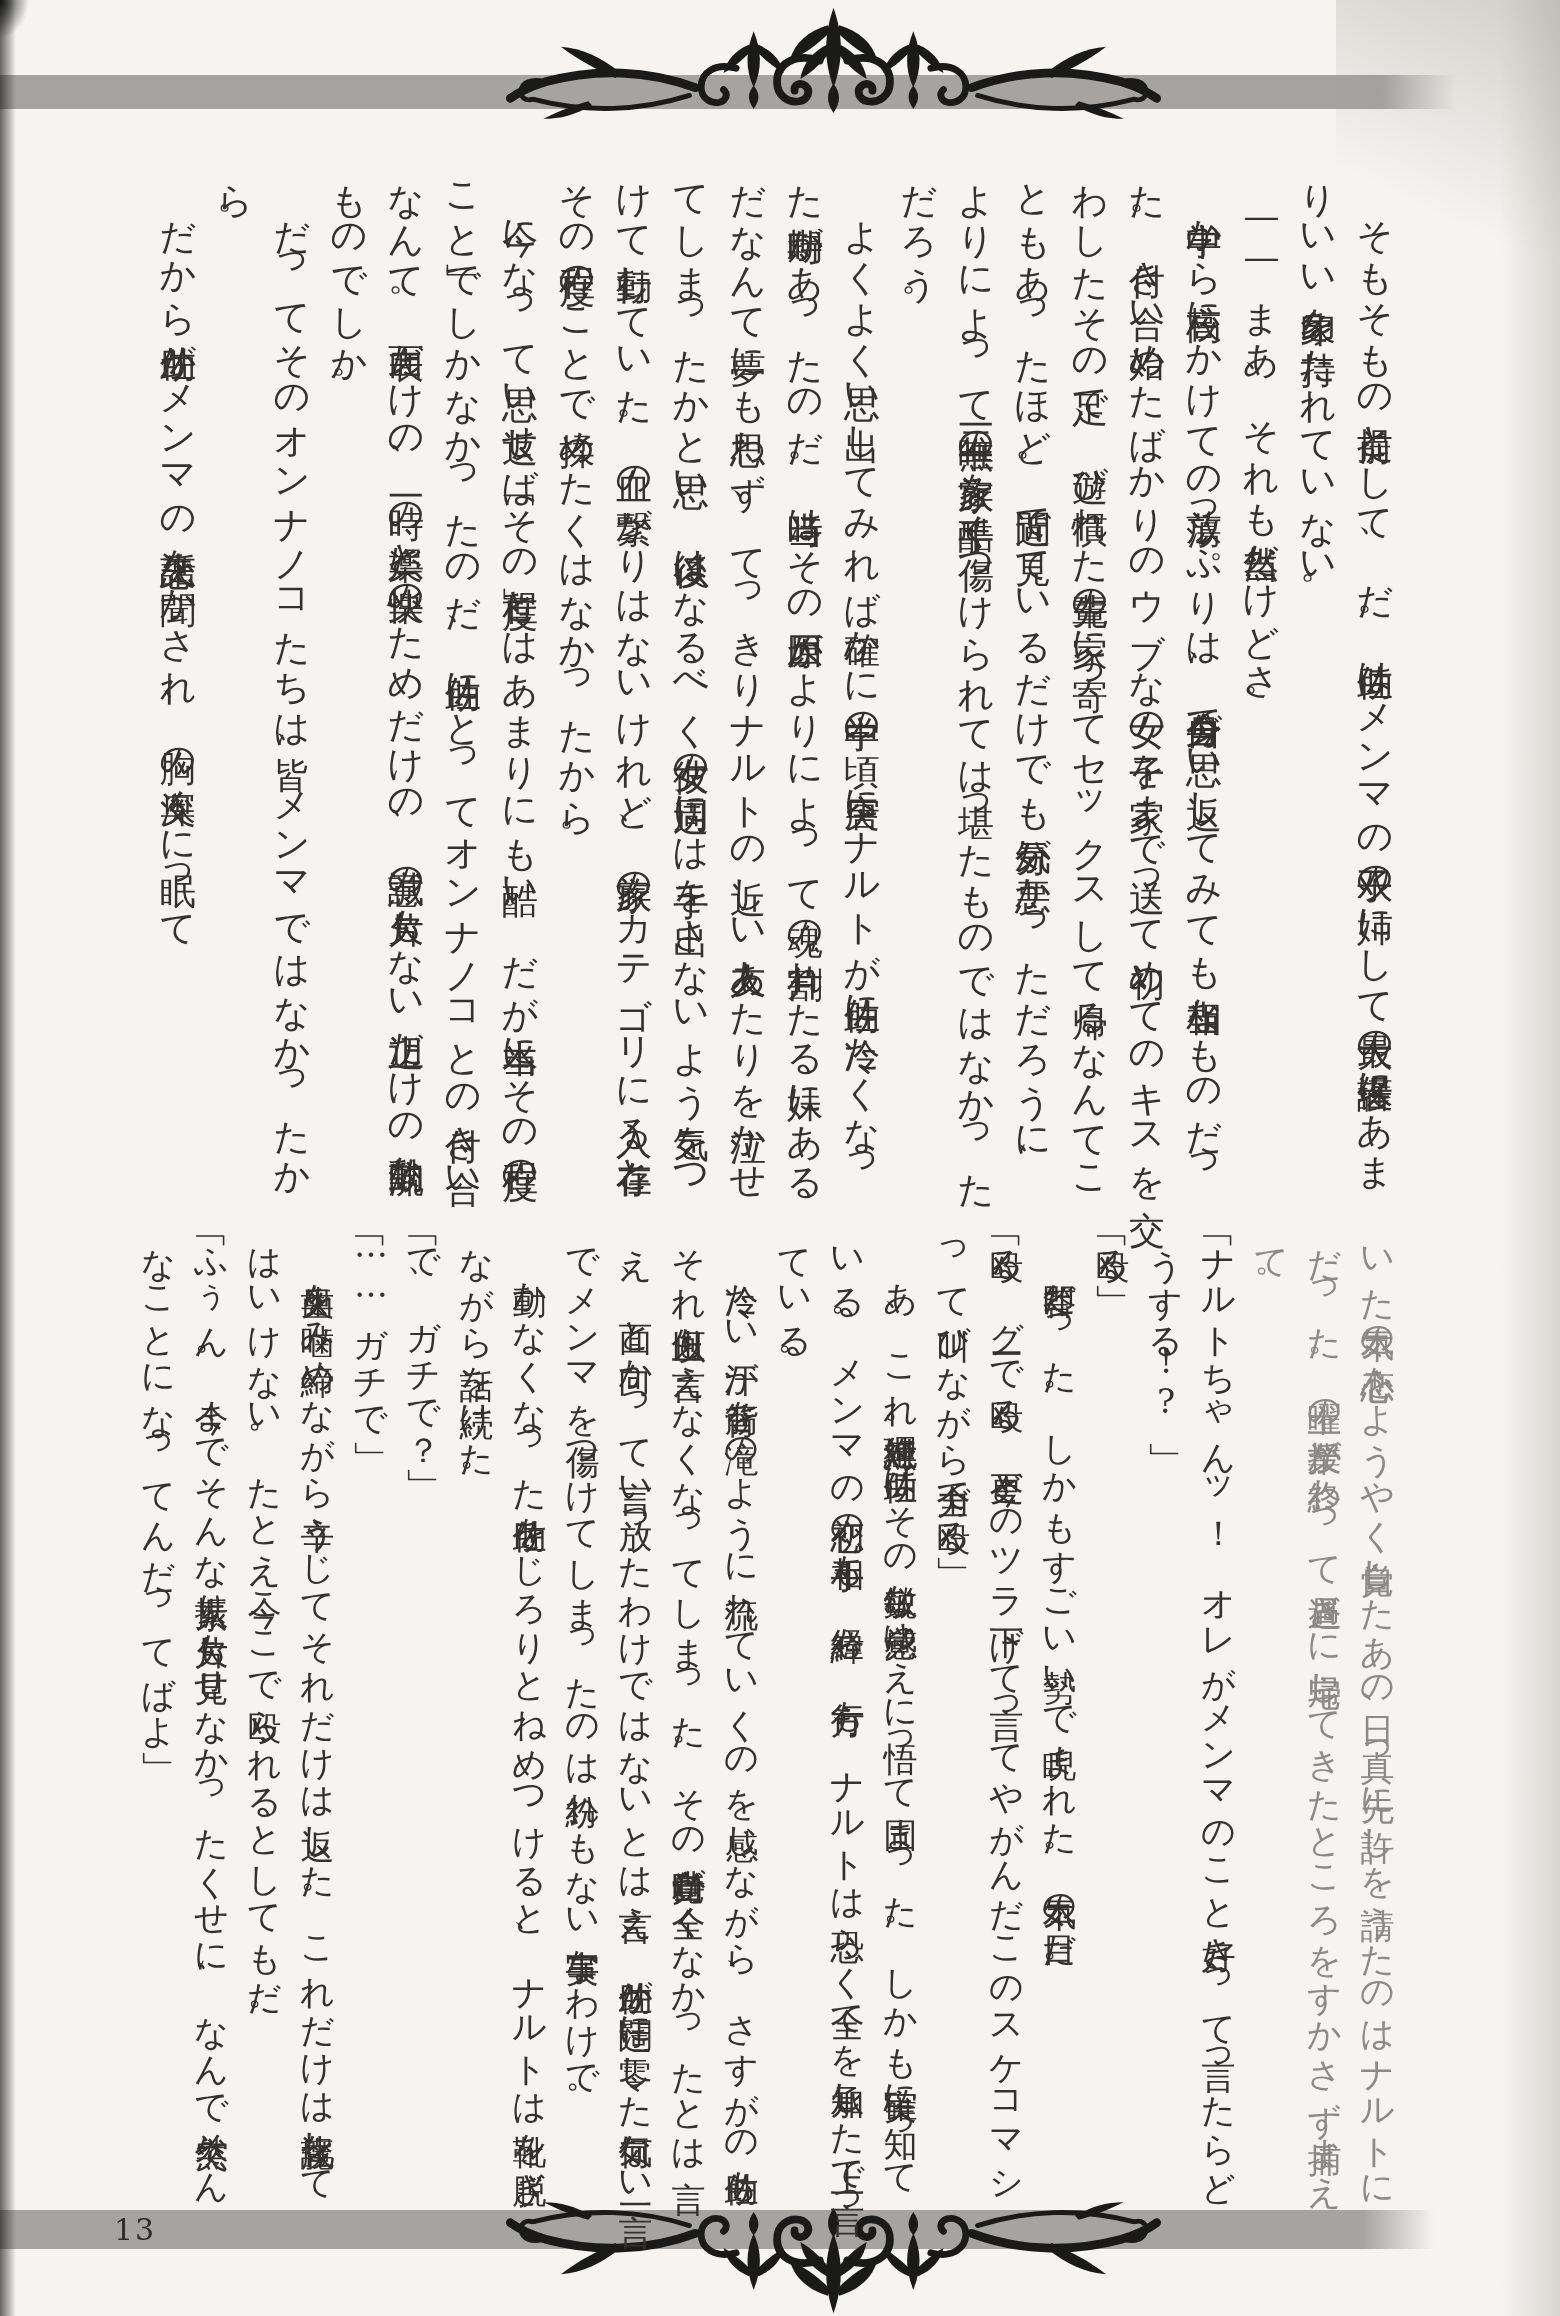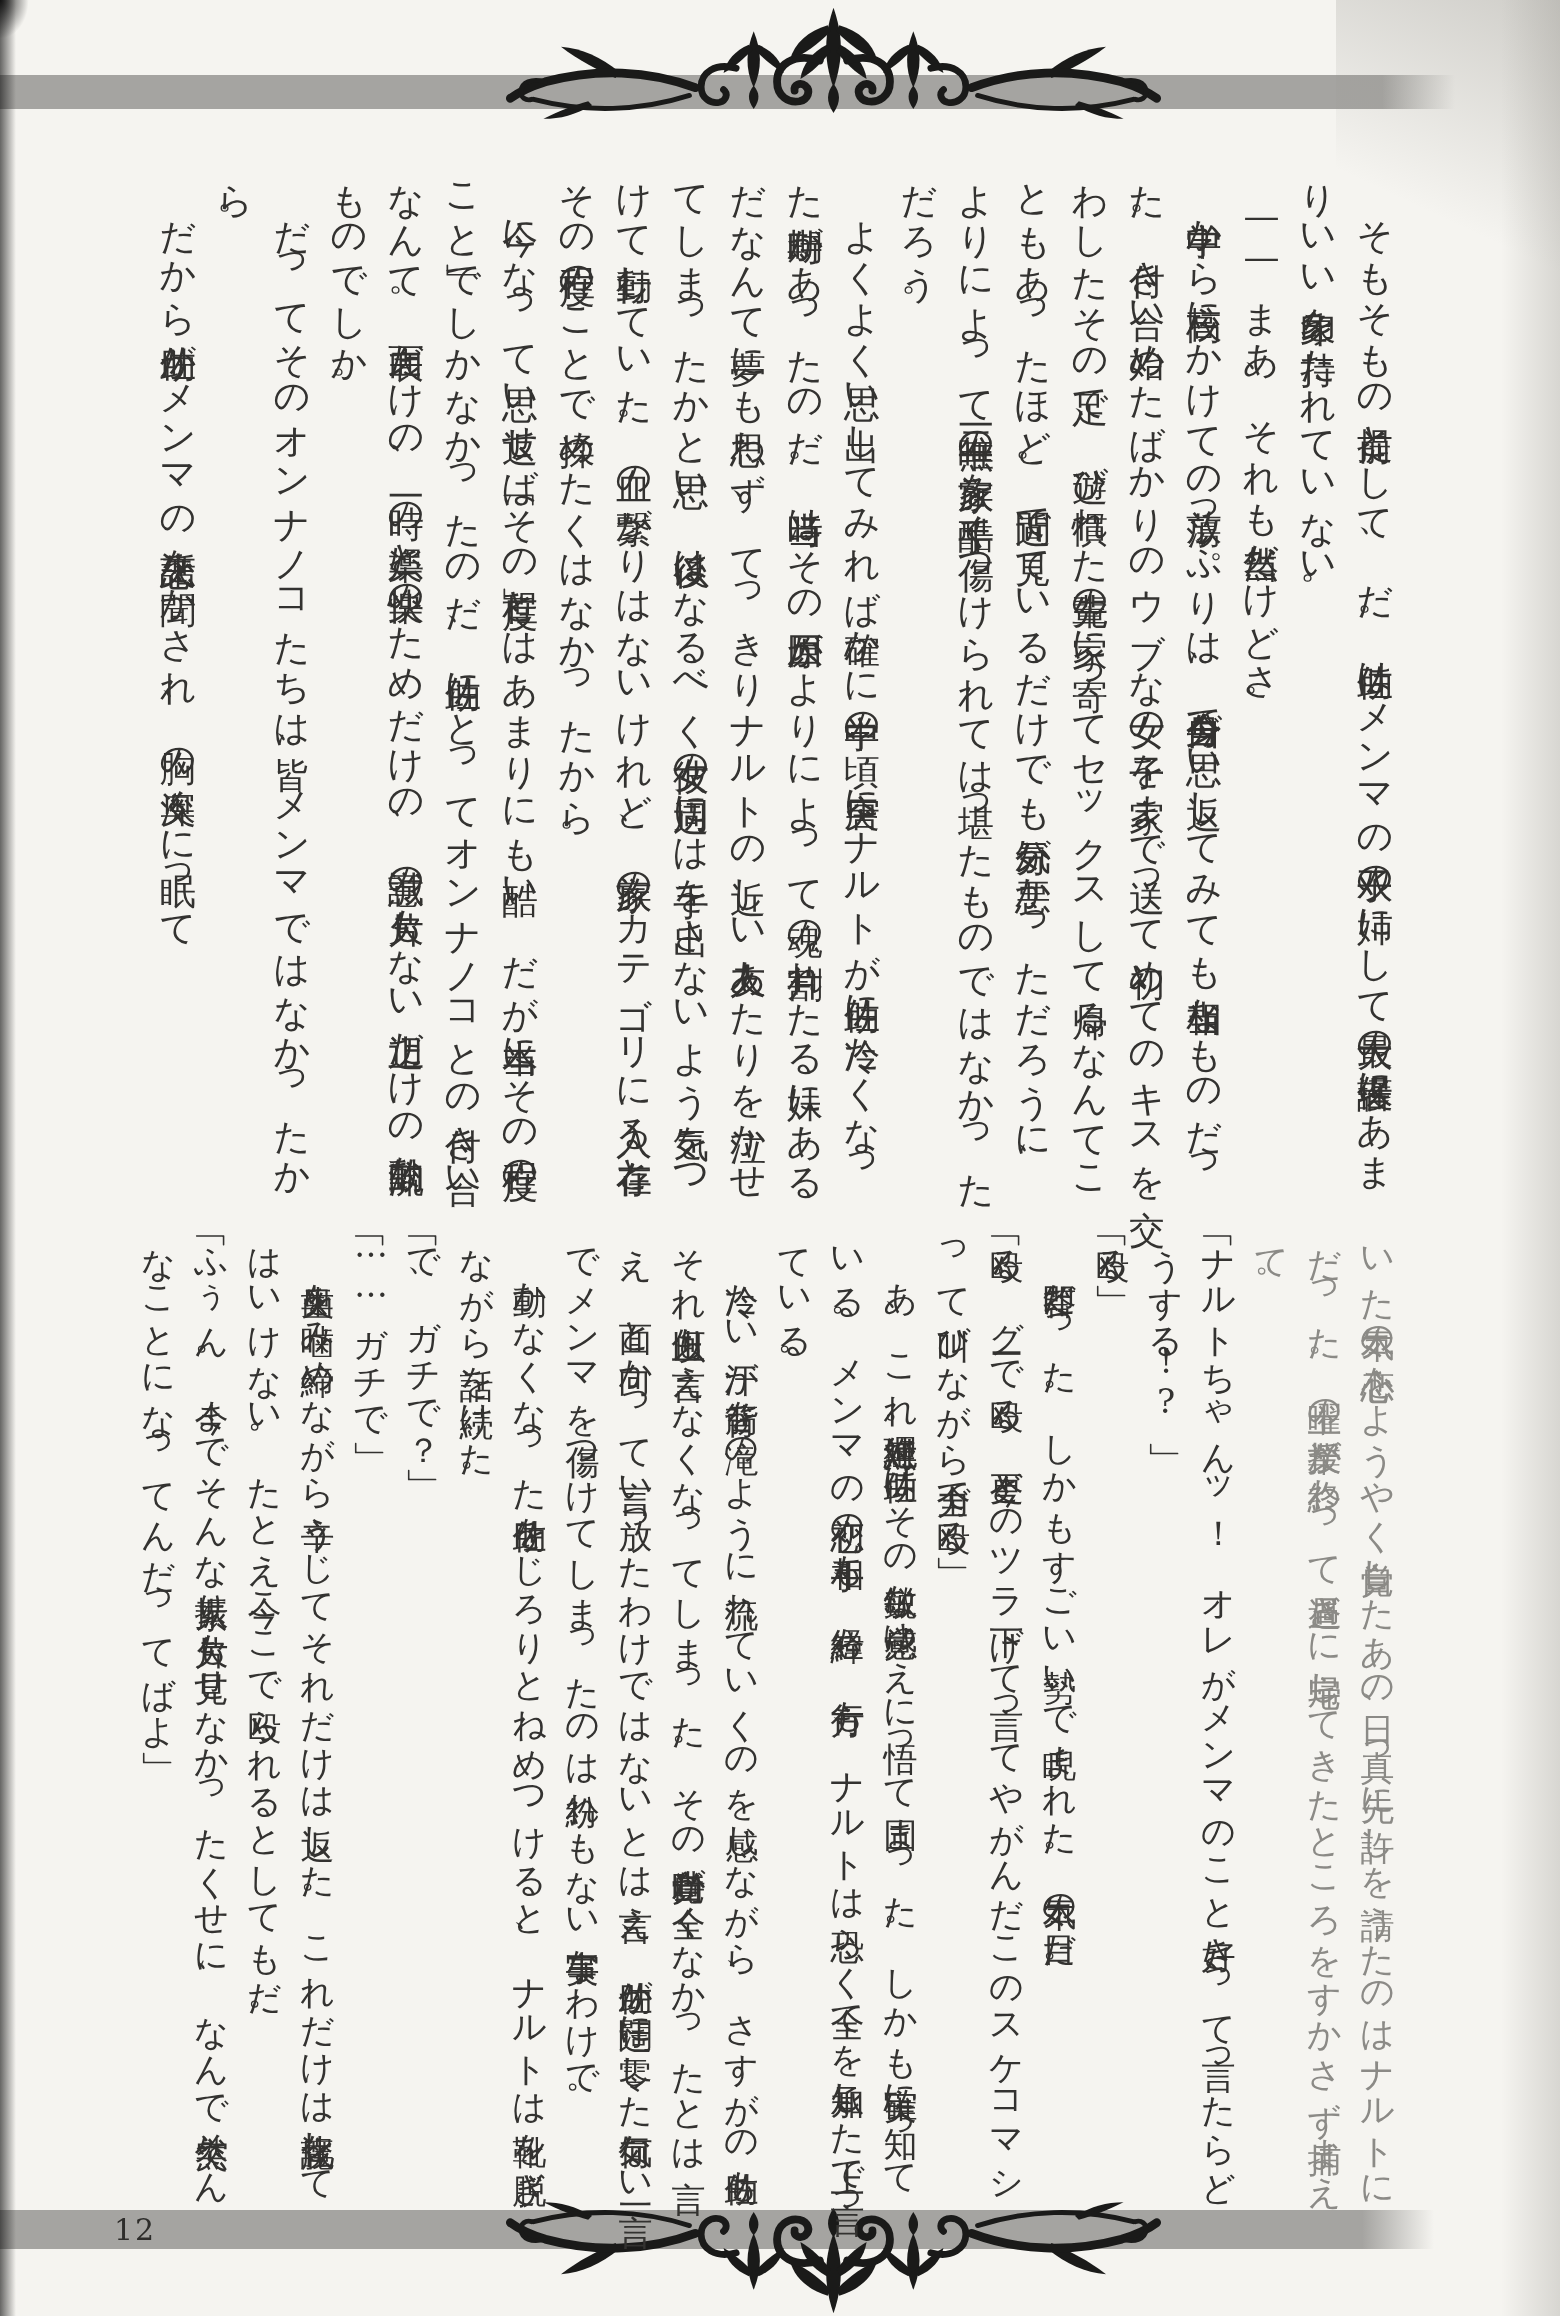--- a/index.html
+++ b/index.html
@@ -128,19 +128,19 @@
     <p class="">「殴る。グーで殴る。今更どのツラ下げて言ってやがんだこのスケコマシって叫びながら全力で殴る」</p>
     <p class="ind">あ、これ絶対無理。佐助はその鋭敏な感覚ゆえに悟って固まった。しかも確実に知っている。メンマの初恋の相手も、経緯も、行方も、ナルトは恐らく全てを承知した上で言っている。</p>
     <p class="ind">冷たい汗が背筋を滝のように流れていくのを感じながら、さすがの佐助もそれ以上何も言えなくなってしまった。その当時自覚が全くなかったとは言え、面と向かって言い放ったわけではないとは言え、佐助が迂闊に零した何気ない一言でメンマを傷つけてしまったのは紛れもない事実なわけで。</p>
     <p class="ind">動かなくなった佐助をじろりとねめつけると、ナルトは靴を脱ぎながら話を続けた。</p>
     <p class="">「で、ガチで？」</p>
     <p class="">「……ガチで」</p>
     <p class="ind">奥歯を噛み締めながら辛うじてそれだけは返した。これだけは誤魔化してはいけない。たとえ今ここで殴られるとしてもだ。</p>
     <p class="">「ふぅん。今までそんな素振り欠片も見せなかったくせに、なんで突然そんなことになってんだってばよ」</p>
   </div>
 
-<div class="page-number">12</div>
+<div class="page-number">13</div>
 
 <div class="corner-tr"></div>
 <div class="edge-right"></div>
 <div class="edge-left"></div>
 <div class="corner-tl"></div>
 
 
 </body></html>

